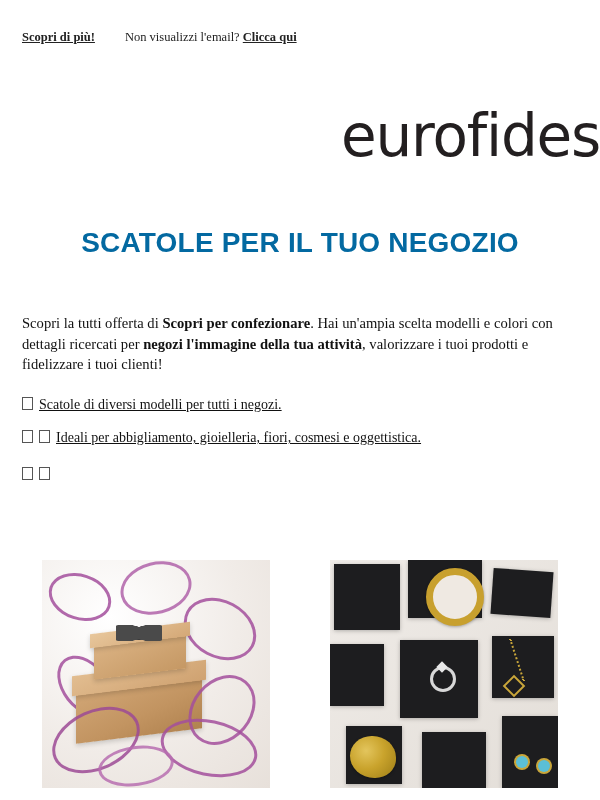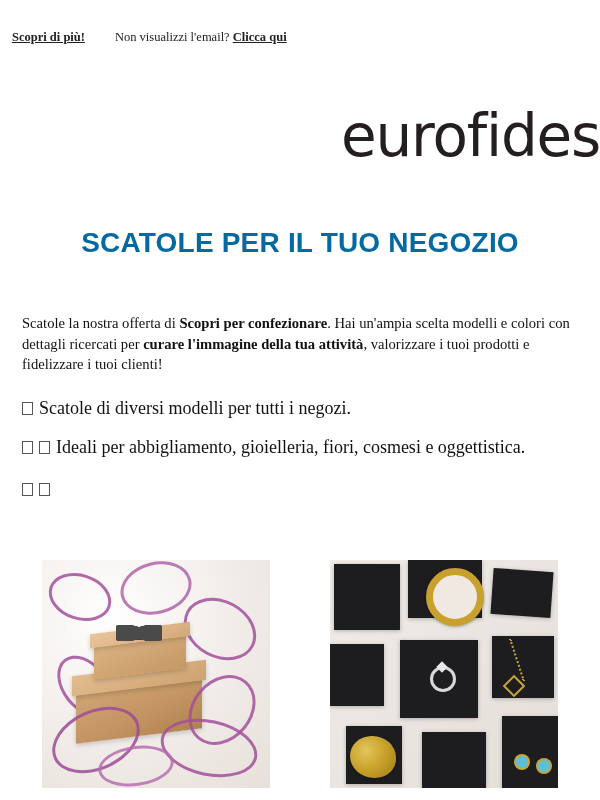--- a/index.html
+++ b/index.html
@@ -16,21 +16,21 @@
   }
   .email-wrap {
     width: 600px;
     height: 800px;
     position: relative;
     background: #ffffff;
   }
 
   
   .preheader {
-    padding: 30px 0 0 12px;
+    padding: 30px 0 0 22px;
     font-size: 12.5px;
     color: #222;
     font-family: "Liberation Serif", serif;
   }
   .preheader a {
     color: #222;
     text-decoration: underline;
   }
   .preheader .gap {
     display: inline-block;
@@ -83,23 +83,24 @@
     margin: 54px 22px 0 22px;
     font-size: 14.6px;
     line-height: 1.42;
     color: #111;
   }
   .copy b {
     font-weight: bold;
   }
   .bullets {
     margin: 20px 22px 0 22px;
-    font-size: 18px;
+    font-size: 14px;
     line-height: 1.45;
     color: #111;
+    text-decoration: underline;
   }
   .bullet-row {
     margin-bottom: 13px;
     white-space: nowrap;
   }
   .bullet-row:last-child {
     margin-bottom: 0;
   }
   .box-glyph {
     display: inline-block;
@@ -313,21 +314,21 @@
 
   <div class="logo-block">
     <span class="logo">
       <span>eurofides</span><span class="reg">®</span>
     </span>
   </div>
 
   <div class="headline">SCATOLE PER IL TUO NEGOZIO</div>
 
   <div class="copy">
-    <span>Scatole la nostra offerta di </span><b>Scopri per confezionare</b><span>. Hai un'ampia scelta modelli e colori con dettagli ricercati per </span><b>curare l'immagine della tua attività</b><span>, valorizzare i tuoi prodotti e fidelizzare i tuoi clienti!</span>
+    <span>Scopri la tutti offerta di </span><b>Scopri per confezionare</b><span>. Hai un'ampia scelta modelli e colori con dettagli ricercati per </span><b>negozi l'immagine della tua attività</b><span>, valorizzare i tuoi prodotti e fidelizzare i tuoi clienti!</span>
   </div>
 
   <div class="bullets">
     <div class="bullet-row">
       <span class="box-glyph"></span><span class="bullet-text">Scatole di diversi modelli per tutti i negozi.</span>
     </div>
     <div class="bullet-row tight-gap">
       <span class="box-glyph"></span><span class="box-glyph"></span><span class="bullet-text">Ideali per abbigliamento, gioielleria, fiori, cosmesi e oggettistica.</span>
     </div>
     <div class="bullet-row">

